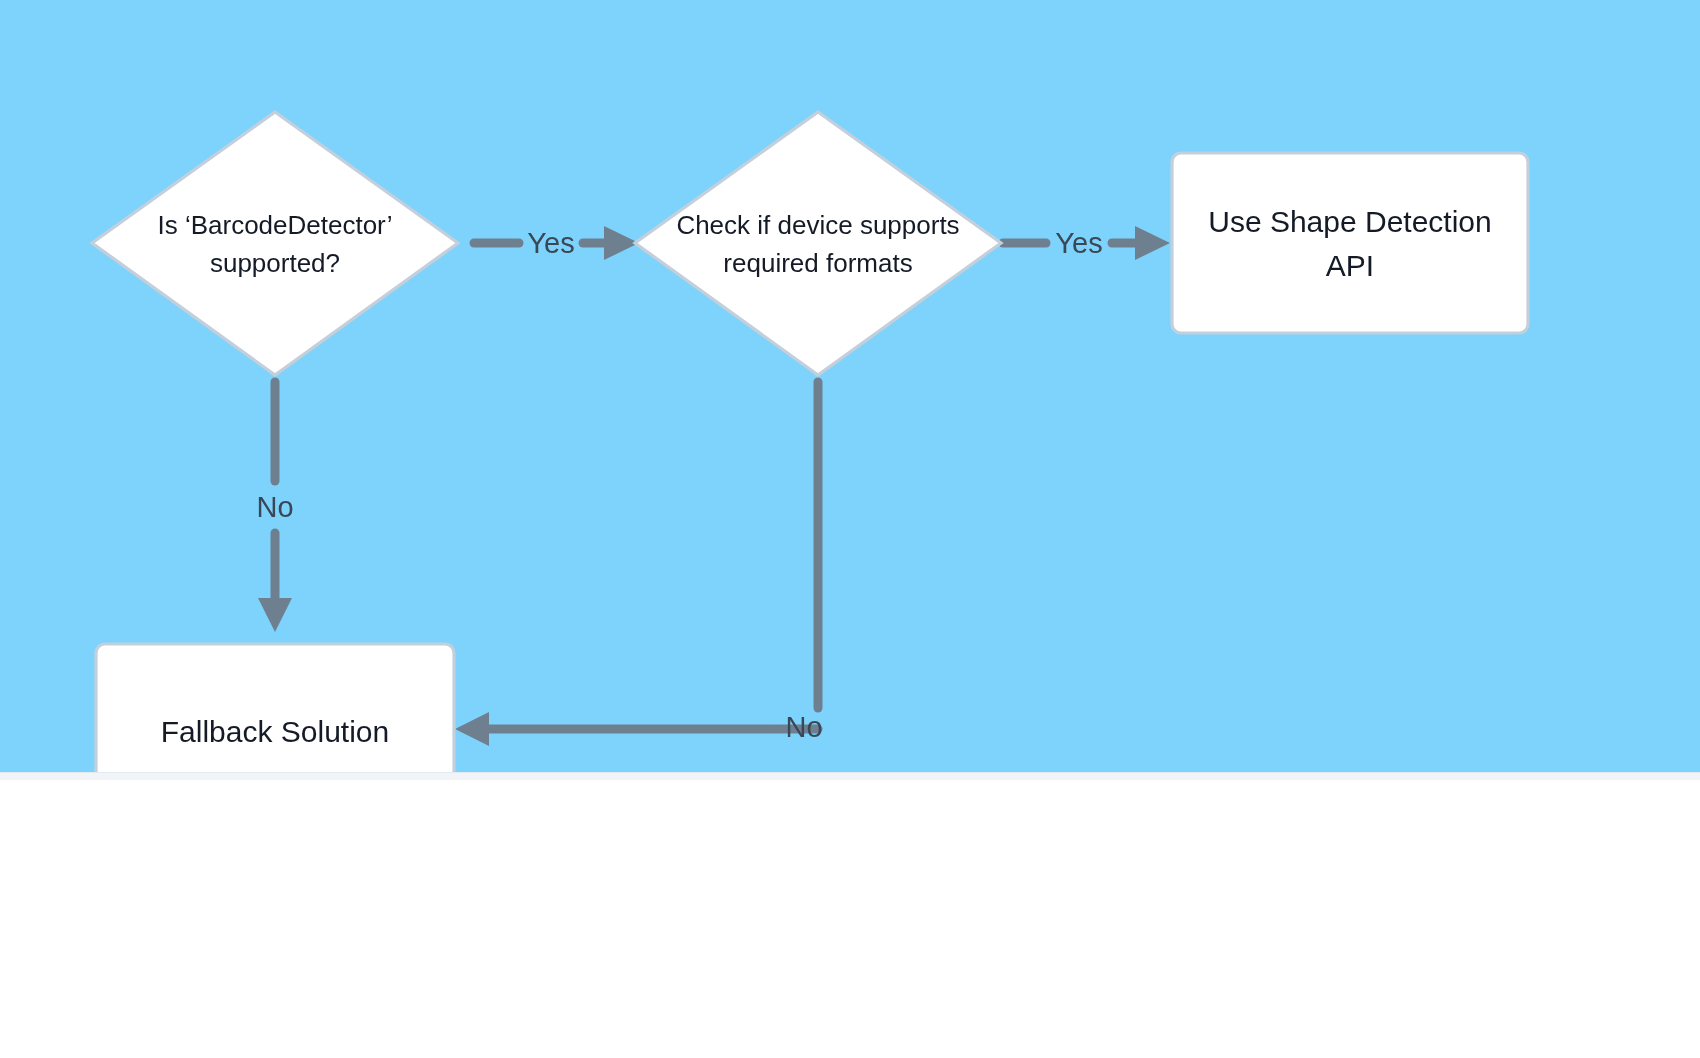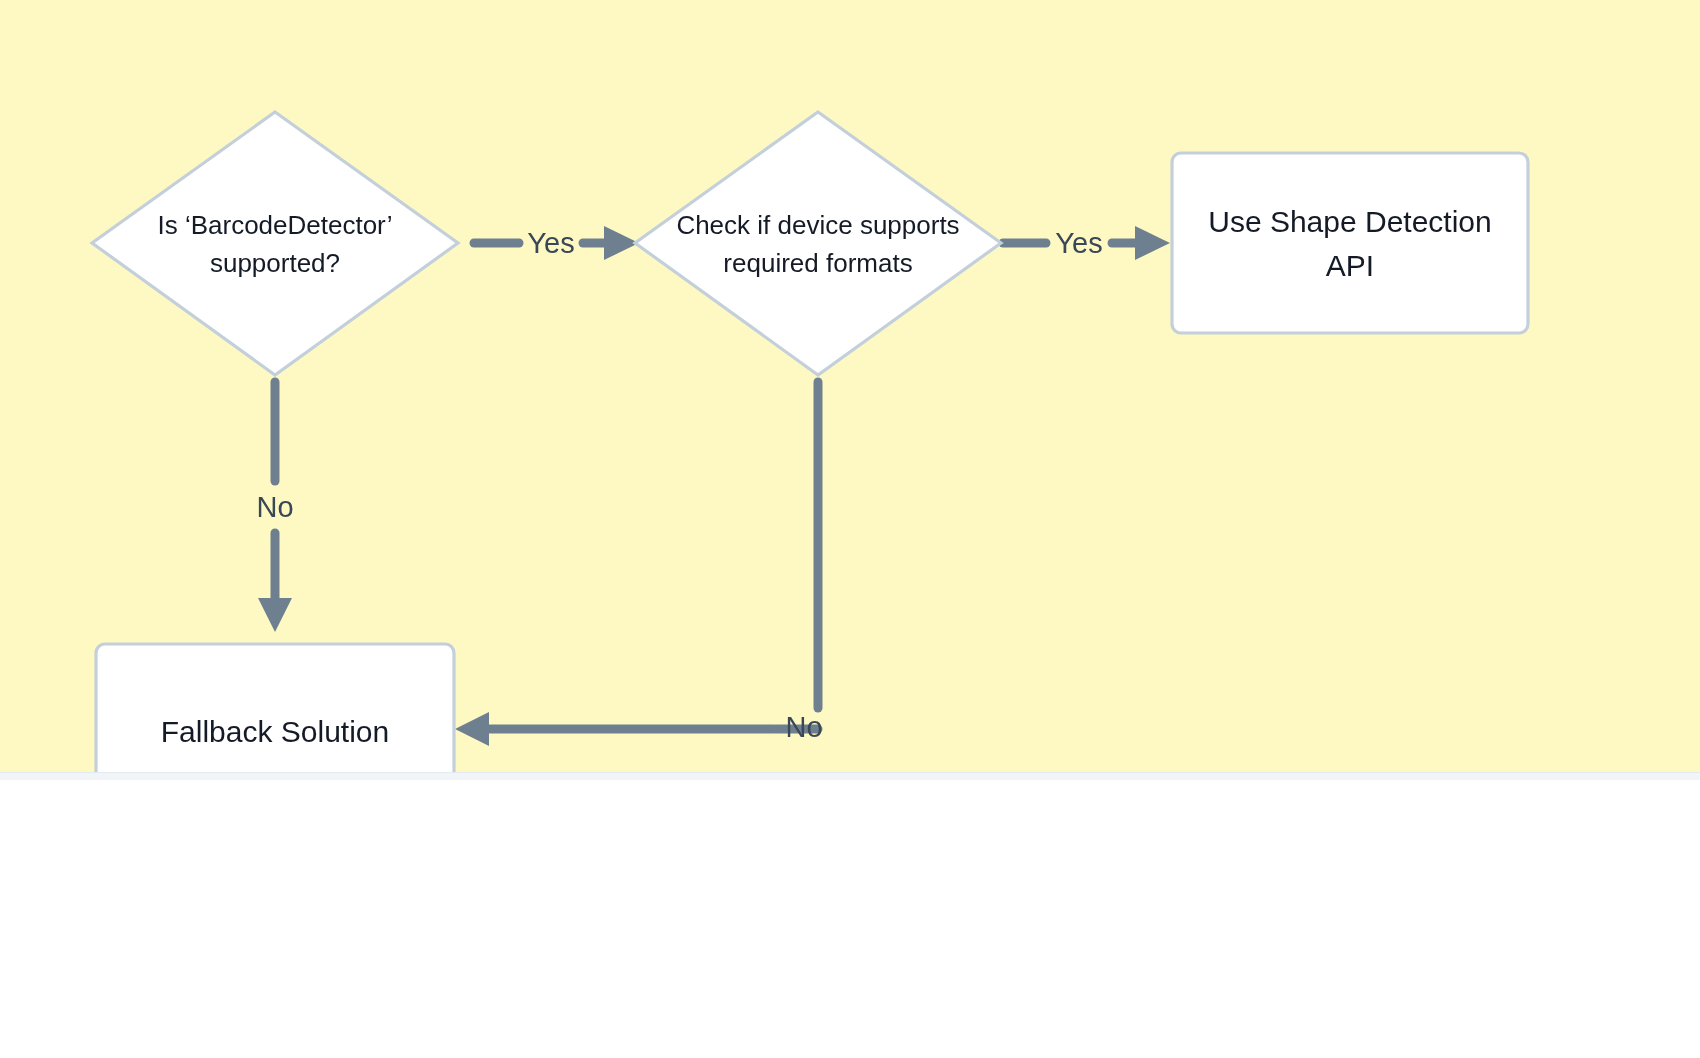--- a/index.html
+++ b/index.html
@@ -7,21 +7,21 @@
     padding: 0;
     background: #ffffff;
   }
   body {
     font-family: "Liberation Sans", sans-serif;
   }
   #canvas {
     position: relative;
     width: 1700px;
     height: 780px;
-    background: #fef9c3;
+    background: #7dd3fc;
     overflow: hidden;
   }
   #flow-svg {
     position: absolute;
     left: 0;
     top: 0;
     width: 1700px;
     height: 1058px;
     display: block;
   }

